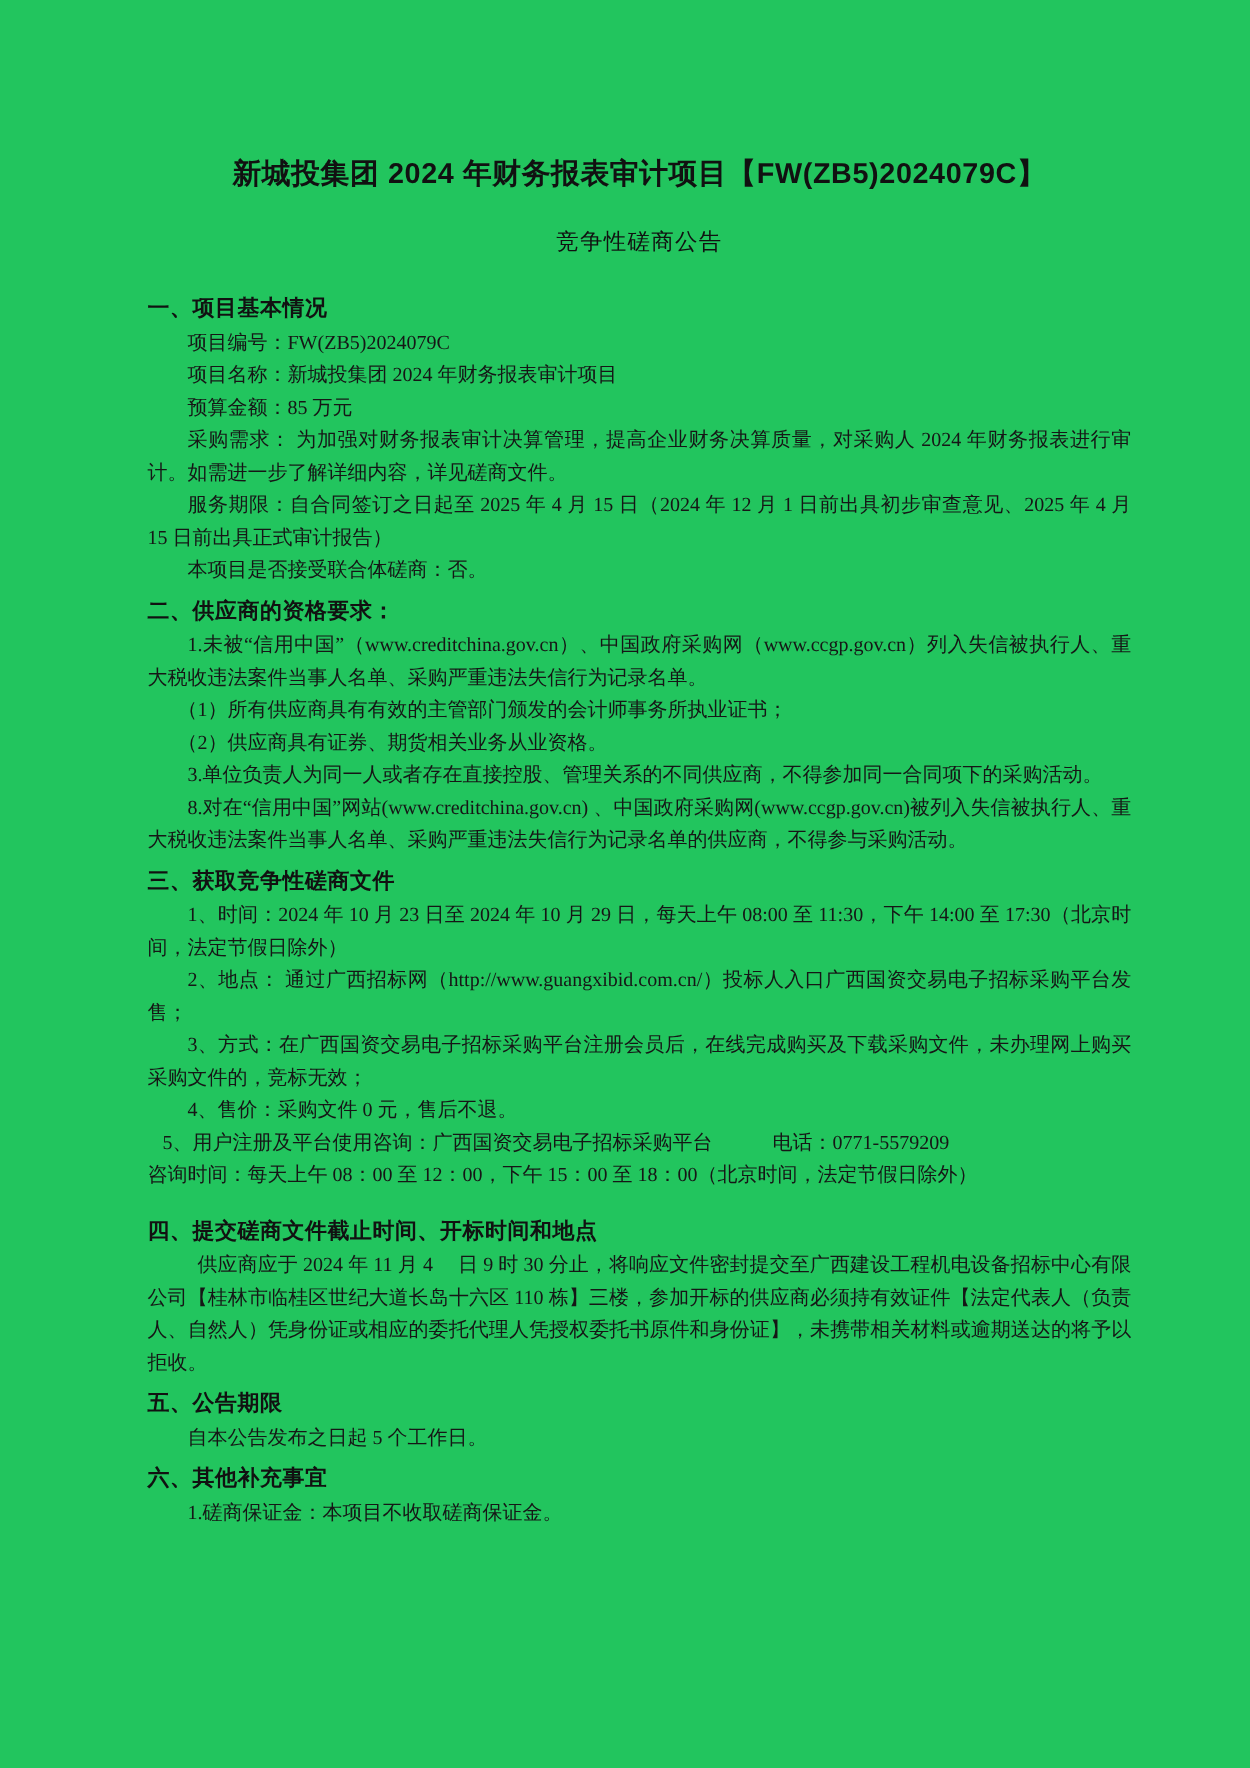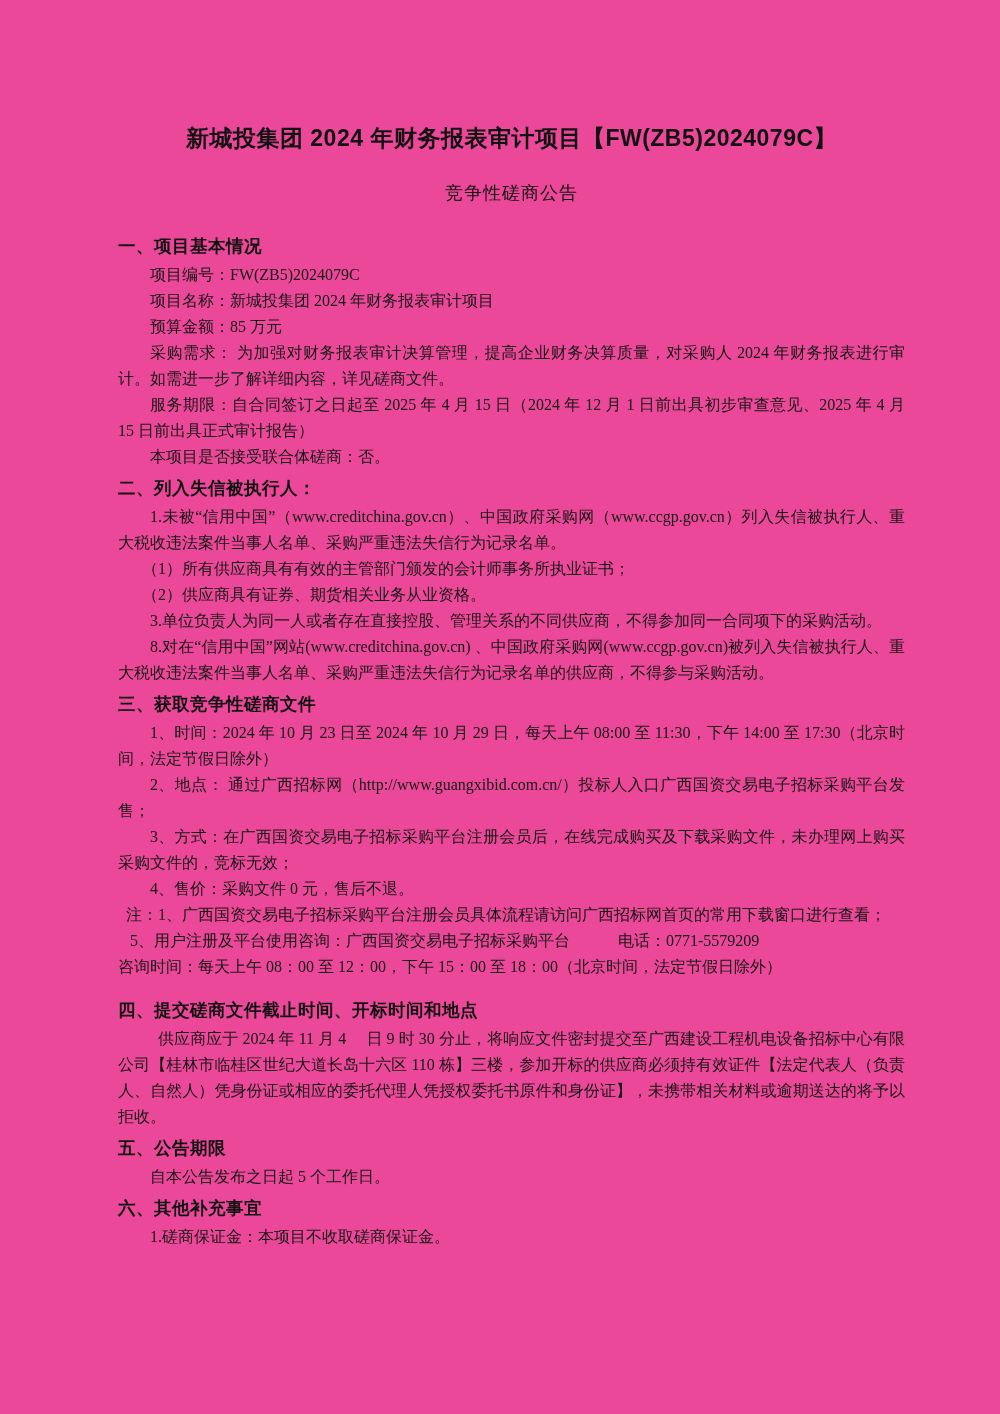--- a/index.html
+++ b/index.html
@@ -7,21 +7,21 @@
   body {
     background: #ffffff;
     width: 1000px;
     height: 1414px;
     color: #1a1a1a;
     font-family: "Liberation Serif", "DejaVu Serif", serif;
   }
   .page {
     width: 1000px;
     height: 1414px;
-    background: #ec4899;
+    background: #22c55e;
     padding: 122px 95px 40px 118px;
     overflow: hidden;
   }
   .doc-title {
     margin: 0;
     text-align: center;
     font-family: "Liberation Sans", "DejaVu Sans", sans-serif;
     font-weight: bold;
     font-size: 23px;
     line-height: 32px;
@@ -75,35 +75,34 @@
     <h3 class="sec-heading first">一、项目基本情况</h3>
     <p class="body-line i2">项目编号：FW(ZB5)2024079C</p>
     <p class="body-line i2">项目名称：新城投集团 2024 年财务报表审计项目</p>
     <p class="body-line i2">预算金额：85 万元</p>
     <p class="body-line i2">采购需求： 为加强对财务报表审计决算管理，提高企业财务决算质量，对采购人 2024 年财务报表进行审计。如需进一步了解详细内容，详见磋商文件。</p>
     <p class="body-line i2">服务期限：自合同签订之日起至 2025 年 4 月 15 日（2024 年 12 月 1 日前出具初步审查意见、2025 年 4 月 15 日前出具正式审计报告）</p>
     <p class="body-line i2">本项目是否接受联合体磋商：否。</p>
   </section>
 
   <section>
-    <h3 class="sec-heading">二、列入失信被执行人：</h3>
+    <h3 class="sec-heading">二、供应商的资格要求：</h3>
     <p class="body-line i2">1.未被“信用中国”（www.creditchina.gov.cn）、中国政府采购网（www.ccgp.gov.cn）列入失信被执行人、重大税收违法案件当事人名单、采购严重违法失信行为记录名单。</p>
     <p class="body-line i15">（1）所有供应商具有有效的主管部门颁发的会计师事务所执业证书；</p>
     <p class="body-line i15">（2）供应商具有证券、期货相关业务从业资格。</p>
     <p class="body-line i2">3.单位负责人为同一人或者存在直接控股、管理关系的不同供应商，不得参加同一合同项下的采购活动。</p>
     <p class="body-line i2">8.对在“信用中国”网站(www.creditchina.gov.cn) 、中国政府采购网(www.ccgp.gov.cn)被列入失信被执行人、重大税收违法案件当事人名单、采购严重违法失信行为记录名单的供应商，不得参与采购活动。</p>
   </section>
 
   <section>
     <h3 class="sec-heading">三、获取竞争性磋商文件</h3>
     <p class="body-line i2">1、时间：2024 年 10 月 23 日至 2024 年 10 月 29 日，每天上午 08:00 至 11:30，下午 14:00 至 17:30（北京时间，法定节假日除外）</p>
     <p class="body-line i2">2、地点： 通过广西招标网（http://www.guangxibid.com.cn/）投标人入口广西国资交易电子招标采购平台发售；</p>
     <p class="body-line i2">3、方式：在广西国资交易电子招标采购平台注册会员后，在线完成购买及下载采购文件，未办理网上购买采购文件的，竞标无效；</p>
     <p class="body-line i2">4、售价：采购文件 0 元，售后不退。</p>
-    <p class="body-line i05">注：1、广西国资交易电子招标采购平台注册会员具体流程请访问广西招标网首页的常用下载窗口进行查看；</p>
     <p class="body-line i075">5、用户注册及平台使用咨询：广西国资交易电子招标采购平台　　　电话：0771-5579209</p>
     <p class="body-line i0">咨询时间：每天上午 08：00 至 12：00，下午 15：00 至 18：00（北京时间，法定节假日除外）</p>
   </section>
 
   <section>
     <h3 class="sec-heading gap-before">四、提交磋商文件截止时间、开标时间和地点</h3>
     <p class="body-line i25">供应商应于 2024 年 11 月 4 　日 9 时 30 分止，将响应文件密封提交至广西建设工程机电设备招标中心有限公司【桂林市临桂区世纪大道长岛十六区 110 栋】三楼，参加开标的供应商必须持有效证件【法定代表人（负责人、自然人）凭身份证或相应的委托代理人凭授权委托书原件和身份证】，未携带相关材料或逾期送达的将予以拒收。</p>
   </section>
 
   <section>

